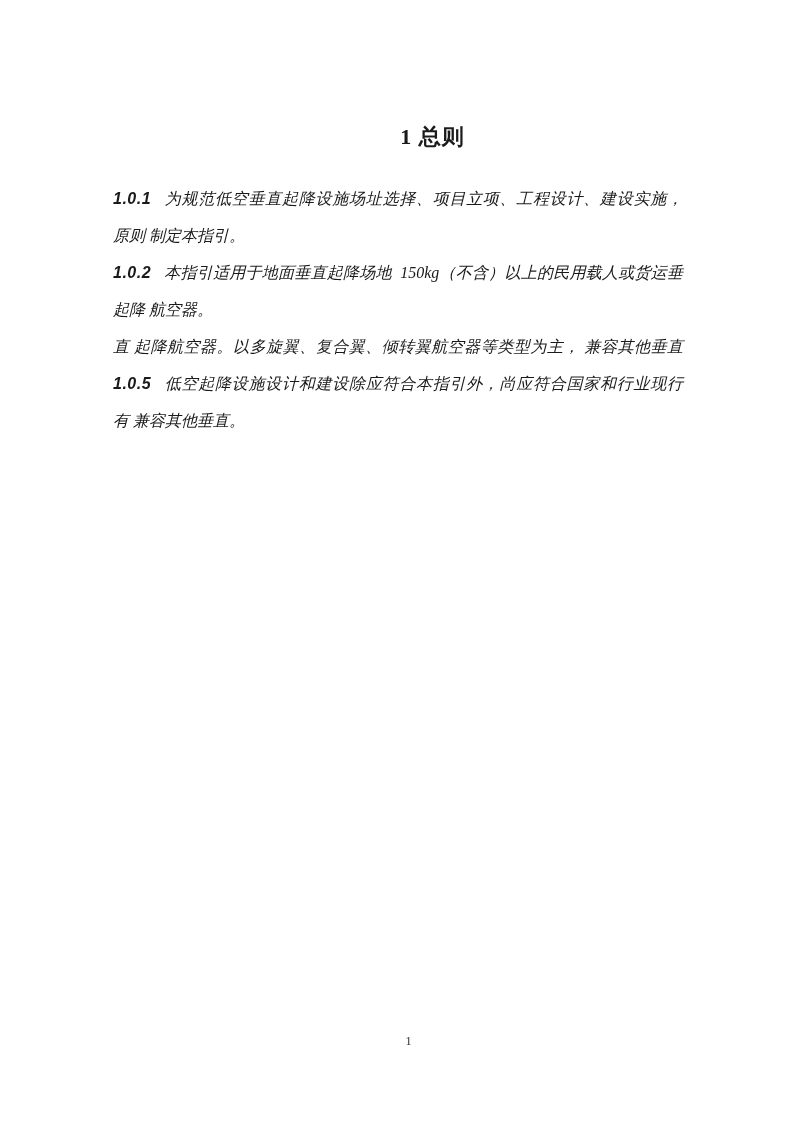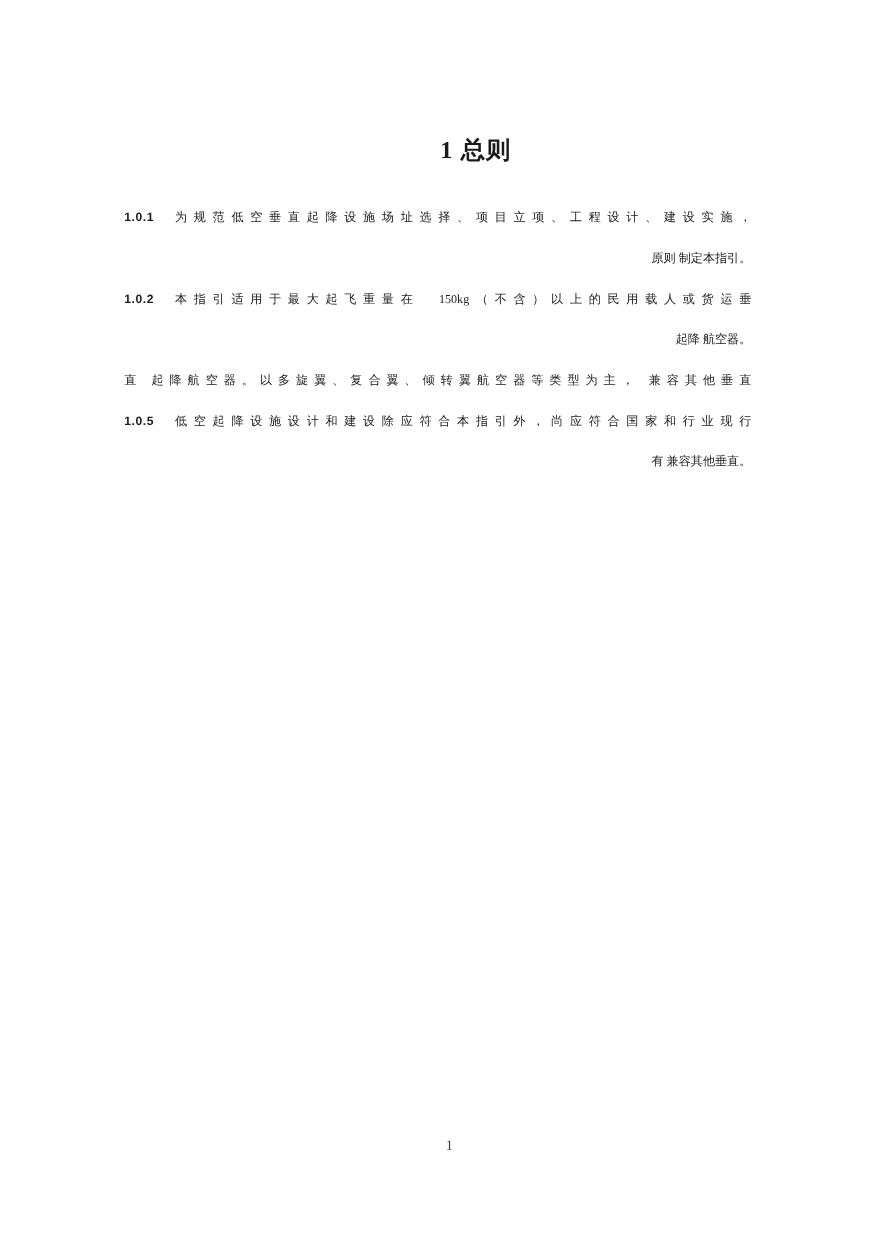--- a/index.html
+++ b/index.html
@@ -32,26 +32,27 @@
     font-family: "Liberation Serif", serif;
   }
   .doc-title .t-text {
     font-family: "Liberation Sans", sans-serif;
   }
   .body-text {
     position: absolute;
     top: 180px;
     left: 113px;
     width: 570px;
-    font-size: 11px;
+    font-size: 16px;
     line-height: 37px;
+    font-style: italic;
   }
   .line {
     white-space: pre-wrap;
-    text-align: right;
+    text-align: left;
   }
   .line.just {
     text-align: justify;
     text-align-last: justify;
   }
   .pnum {
     font-family: "Liberation Sans", sans-serif;
     font-weight: bold;
     margin-right: 13px;
     letter-spacing: 0.5px;
@@ -76,21 +77,21 @@
   <h1 class="doc-title" style="margin:0;">
     <span class="t-num">1</span><span> </span><span class="t-text">总则</span>
   </h1>
 
   <div class="body-text" id="paragraphs">
       <div class="para">
         <div class="line just"><span class="pnum">1.0.1</span><span>为规范低空垂直起降设施场址选择、项目立项、工程设计、建设实施，</span></div>
         <div class="line">原则 制定本指引。</div>
       </div>
       <div class="para">
-        <div class="line just"><span class="pnum">1.0.2</span><span>本指引适用于最大起飞重量在  150kg（不含）以上的民用载人或货运垂</span></div>
+        <div class="line just"><span class="pnum">1.0.2</span><span>本指引适用于地面垂直起降场地  150kg（不含）以上的民用载人或货运垂</span></div>
         <div class="line">起降 航空器。</div>
         <div class="line just">直 起降航空器。以多旋翼、复合翼、倾转翼航空器等类型为主， 兼容其他垂直</div>
       </div>
       <div class="para">
         <div class="line just"><span class="pnum">1.0.5</span><span>低空起降设施设计和建设除应符合本指引外，尚应符合国家和行业现行</span></div>
         <div class="line">有 兼容其他垂直。</div>
       </div>
     </div>
 
   <div class="page-number">1</div>

